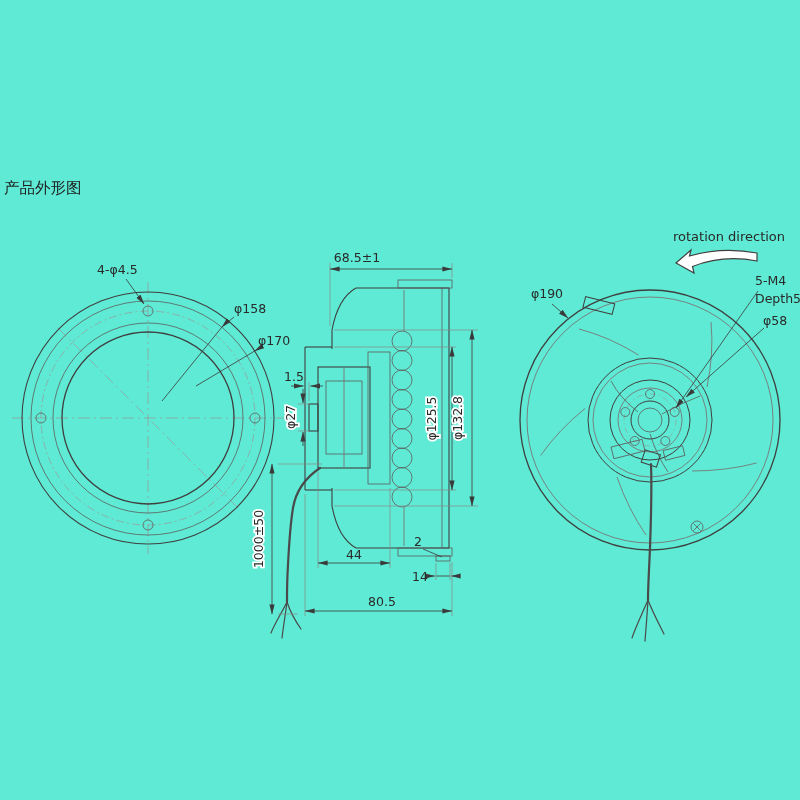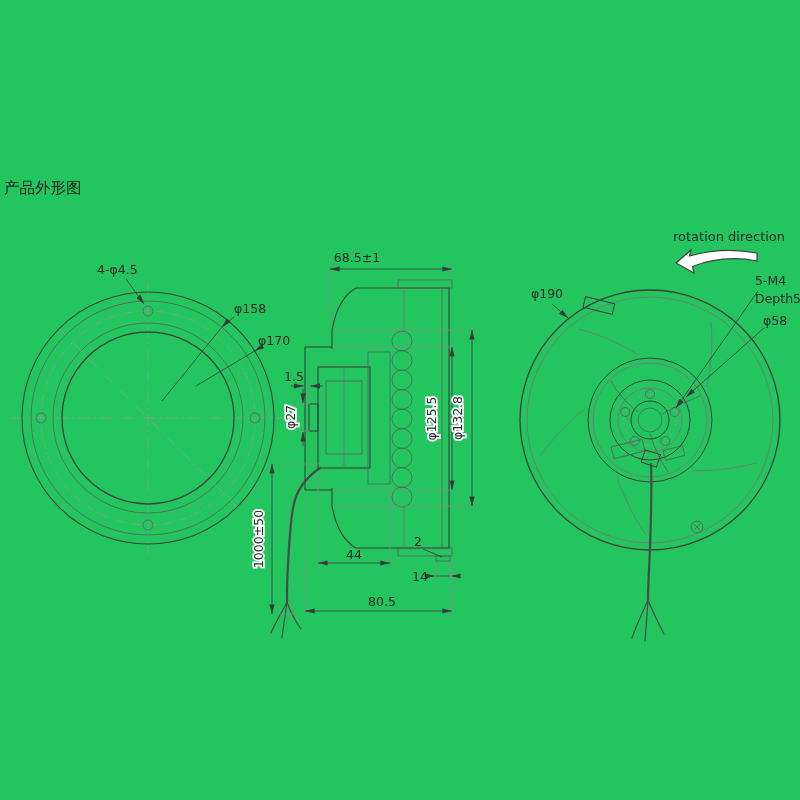--- a/index.html
+++ b/index.html
@@ -1,16 +1,16 @@
 <!DOCTYPE html>
 <html><head>
 <meta charset="utf-8">
 <style>
   html,body{margin:0;padding:0;background:#ffffff;}
-  #stage{position:relative;width:800px;height:800px;background:#22c55e;overflow:hidden;}
+  #stage{position:relative;width:800px;height:800px;background:#5eead4;overflow:hidden;}
   svg{display:block;}
   text{font-family:"DejaVu Sans","Liberation Sans",sans-serif;font-size:12.5px;fill:#2a2a2a;}
   .title{font-size:15.5px;fill:#1e1e1e;}
   .rot{font-size:13px;}
   .halo{paint-order:stroke;stroke:#ffffff;stroke-width:3.5px;}
   .part{stroke:#3f3f3f;stroke-width:1.1;fill:none;}
   .thin{stroke:#5d5d5d;stroke-width:0.8;fill:none;}
   .faint{stroke:#777777;stroke-width:0.9;fill:none;}
   .ext{stroke:#8a8a8a;stroke-width:0.7;fill:none;}
   .dim{stroke:#3a3a3a;stroke-width:0.8;fill:none;}

